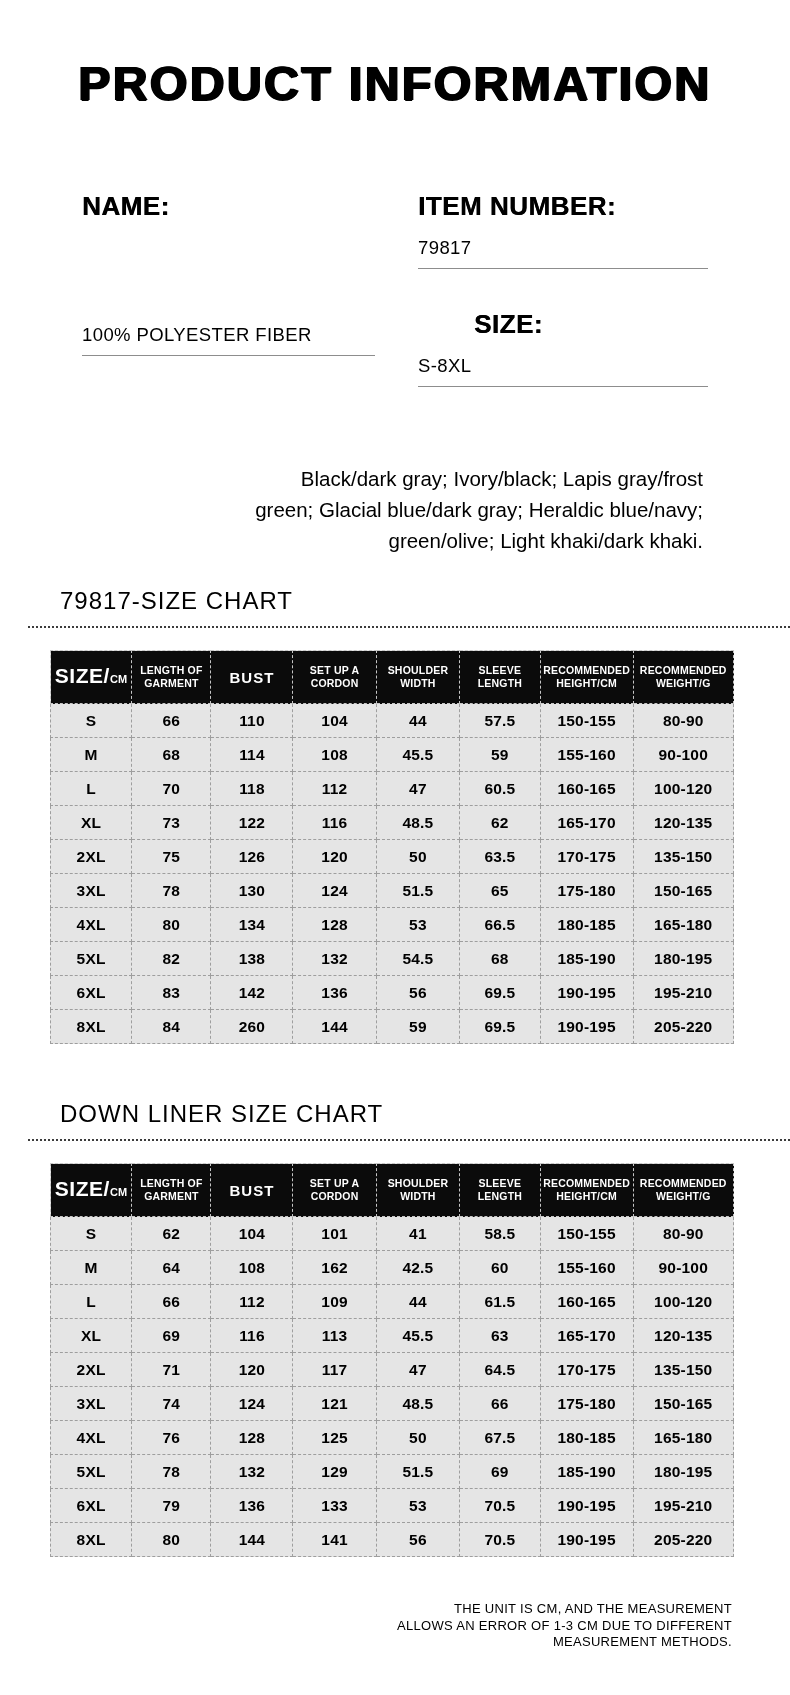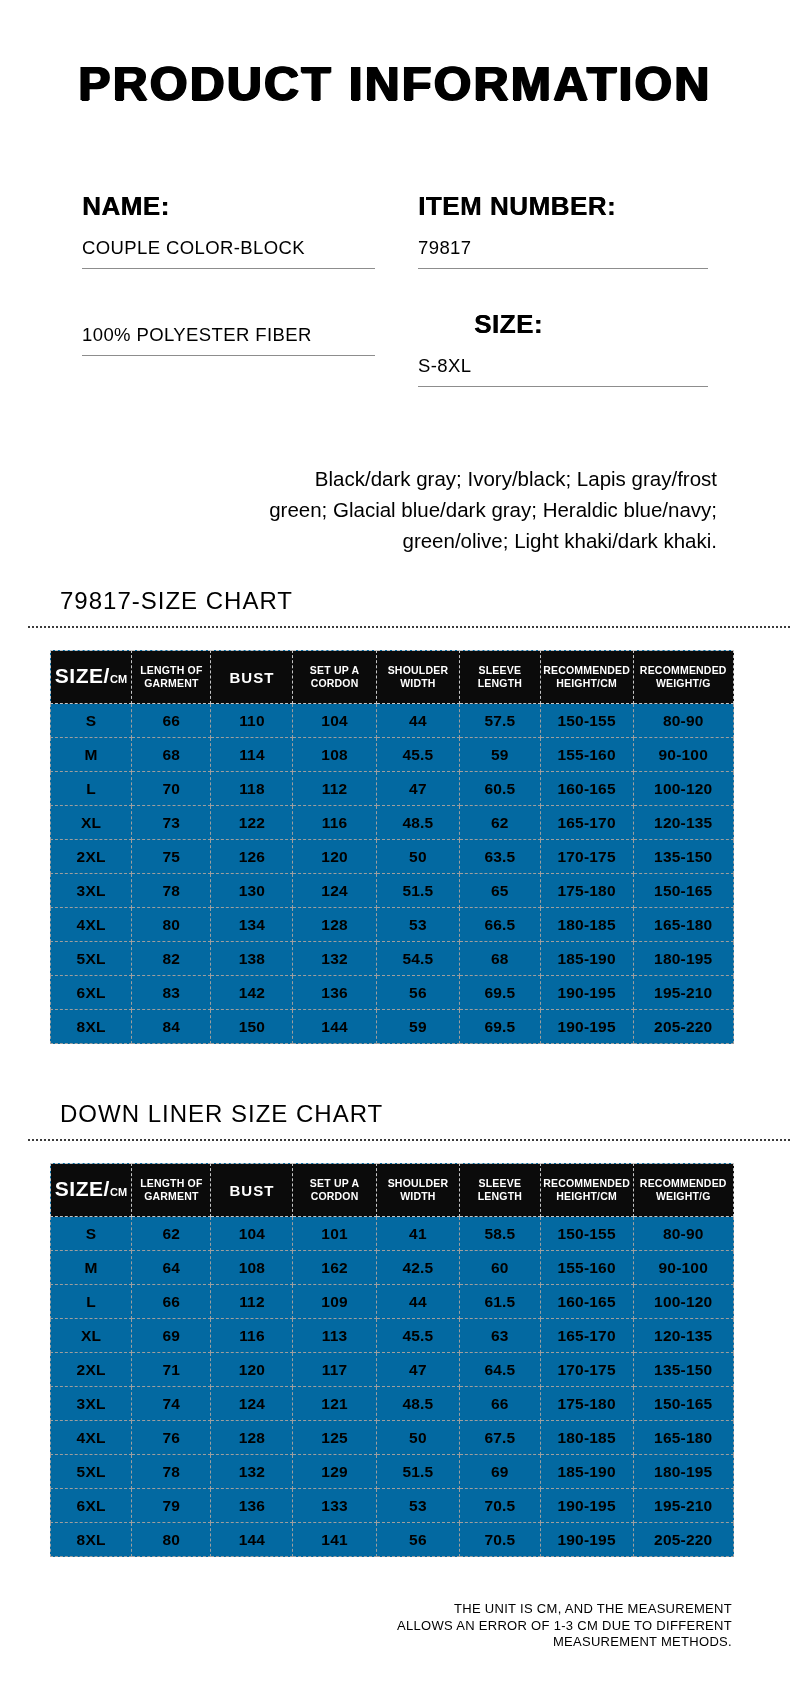--- a/index.html
+++ b/index.html
@@ -45,21 +45,21 @@
     padding-bottom: 9px;
     font-size: 18.5px;
     font-weight: 500;
     letter-spacing: 0.4px;
     border-bottom: 1px solid #8d8d8d;
   }
   .field-value.center { }
   .color-section { margin: 76px 55px 0 55px; }
   .color-lines {
     margin-top: 8px;
-    margin-right: 18px;
+    margin-right: 32px;
     text-align: right;
     font-size: 20.5px;
     line-height: 31px;
     font-weight: 400;
   }
   .chart-section.first  { margin-top: 31px; }
   .chart-section.second { margin-top: 56px; }
   .section-title {
     margin-left: 60px;
     font-size: 24px;
@@ -70,21 +70,21 @@
     border: none;
     border-top: 2px dotted #3c3c3c;
     height: 0;
     margin: 11px 0 0 28px;
   }
   table.size-table {
     border-collapse: collapse;
     table-layout: fixed;
     width: 684px;
     margin: 22px 0 0 50px;
-    background: #0369a1;
+    background: #e5e5e5;
   }
   table.size-table th {
     background: var(--header-bg, #0b0b0b);
     color: #fff;
     height: 52px;
     font-size: 10.5px;
     font-weight: 700;
     letter-spacing: 0.2px;
     line-height: 13px;
     border: 1.5px dashed #c6c6c6;
@@ -115,21 +115,20 @@
   }
 </style>
 </head>
 <body>
 
 <h1 class="page-title">PRODUCT INFORMATION</h1>
 
 <div class="fields-row row1">
   <div class="field-col-left">
     <div class="field-label">NAME:</div>
-    <div class="field-value">COUPLE COLOR-BLOCK</div>
   </div>
   <div class="field-col-right">
     <div class="field-label">ITEM NUMBER:</div>
     <div class="field-value center">79817</div>
   </div>
 </div>
 
 <div class="fields-row row2">
   <div class="field-col-left">
     <div class="field-value">100% POLYESTER FIBER</div>
@@ -261,21 +260,21 @@
           <td>142</td>
           <td>136</td>
           <td>56</td>
           <td>69.5</td>
           <td>190-195</td>
           <td>195-210</td>
         </tr>
         <tr>
           <td>8XL</td>
           <td>84</td>
-          <td>150</td>
+          <td>260</td>
           <td>144</td>
           <td>59</td>
           <td>69.5</td>
           <td>190-195</td>
           <td>205-220</td>
         </tr>
       </tbody>
     </table>
 </div>
 

